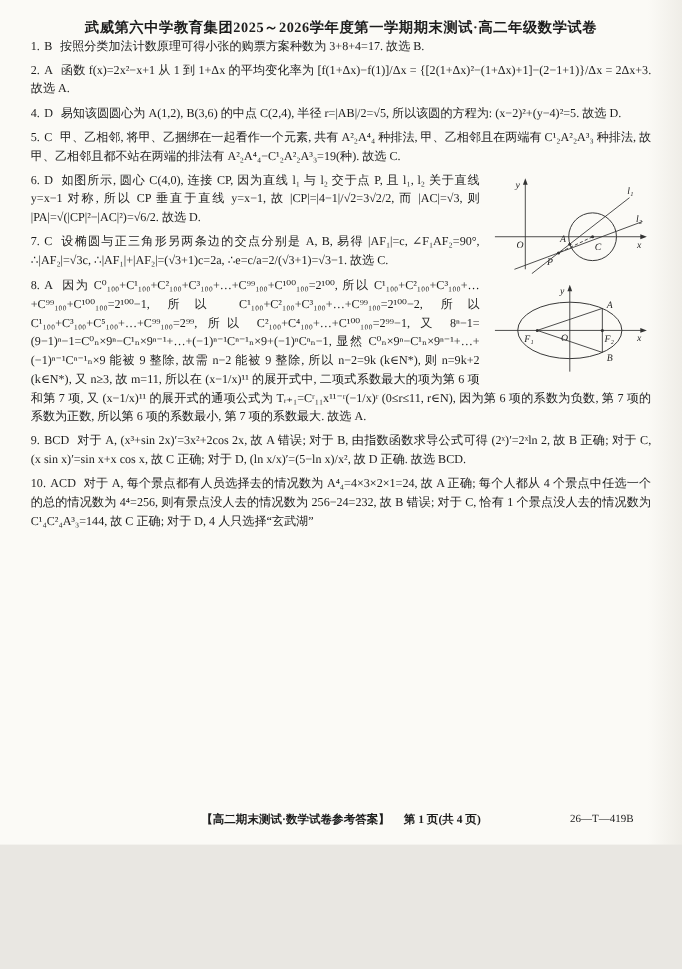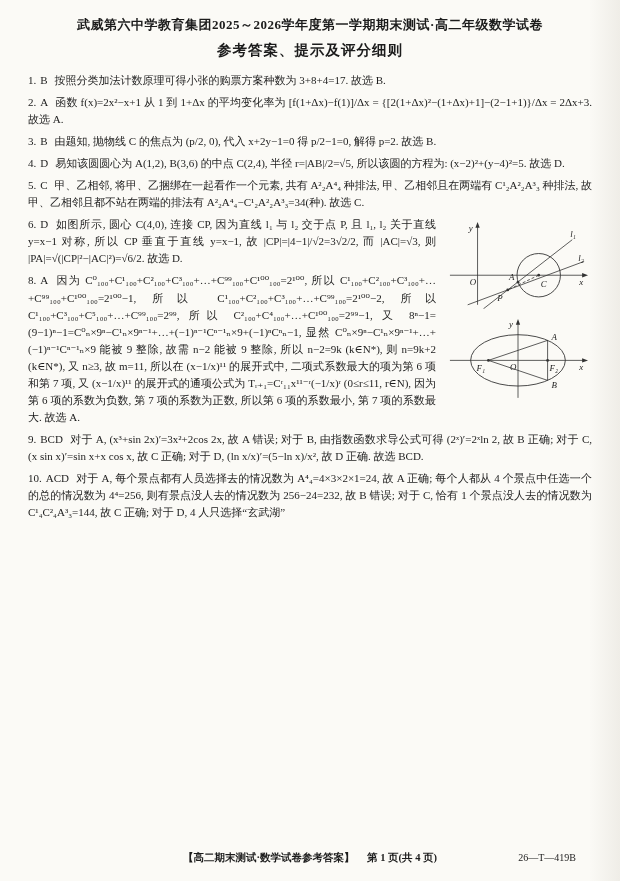--- a/index.html
+++ b/index.html
@@ -4,21 +4,21 @@
 <style>
   html, body {
     margin: 0;
     padding: 0;
     background: #e9e7e2;
     font-family: "Liberation Serif", "DejaVu Serif", serif;
   }
   .page {
     position: relative;
     width: 620px;
-    height: 881px;
+    height: 768px;
     margin: 0 auto;
     background: linear-gradient(90deg, #fbfaf6 0%, #fbfaf6 95%, #efede7 100%);
     color: #1c1c1c;
     overflow: hidden;
     box-sizing: border-box;
   }
   .content {
     padding: 16px 28px 0 28px;
   }
   .title1 {
@@ -92,42 +92,38 @@
     font-size: 10px;
   }
 </style>
 </head>
 <body>
 
 <div class="page">
   <div class="content">
 
     <h1 class="title1">武威第六中学教育集团2025～2026学年度第一学期期末测试·高二年级数学试卷</h1>
-    <h2 class="title2">参考答案、提示及评分细则</h2>
 
     <div class="answers">
 
       <p class="ans">
         <span class="num">1.</span><span class="choice">B</span><span class="body">按照分类加法计数原理可得小张的购票方案种数为 3+8+4=17. 故选 B.</span>
       </p>
 
       <p class="ans">
         <span class="num">2.</span><span class="choice">A</span><span class="body">函数 f(x)=2x²−x+1 从 1 到 1+Δx 的平均变化率为 [f(1+Δx)−f(1)]/Δx = {[2(1+Δx)²−(1+Δx)+1]−(2−1+1)}/Δx = 2Δx+3. 故选 A.</span>
       </p>
 
-      <p class="ans">
-        <span class="num">3.</span><span class="choice">B</span><span class="body">由题知, 抛物线 C 的焦点为 (p/2, 0), 代入 x+2y−1=0 得 p/2−1=0, 解得 p=2. 故选 B.</span>
-      </p>
 
       <p class="ans">
         <span class="num">4.</span><span class="choice">D</span><span class="body">易知该圆圆心为 A(1,2), B(3,6) 的中点 C(2,4), 半径 r=|AB|/2=√5, 所以该圆的方程为: (x−2)²+(y−4)²=5. 故选 D.</span>
       </p>
 
       <p class="ans">
-        <span class="num">5.</span><span class="choice">C</span><span class="body">甲、乙相邻, 将甲、乙捆绑在一起看作一个元素, 共有 A²₂A⁴₄ 种排法, 甲、乙相邻且在两端有 C¹₂A²₂A³₃ 种排法, 故甲、乙相邻且都不站在两端的排法有 A²₂A⁴₄−C¹₂A²₂A³₃=34(种). 故选 C.</span>
+        <span class="num">5.</span><span class="choice">C</span><span class="body">甲、乙相邻, 将甲、乙捆绑在一起看作一个元素, 共有 A²₂A⁴₄ 种排法, 甲、乙相邻且在两端有 C¹₂A²₂A³₃ 种排法, 故甲、乙相邻且都不站在两端的排法有 A²₂A⁴₄−C¹₂A²₂A³₃=19(种). 故选 C.</span>
       </p>
 
       <div class="figcol">
 
         <div class="fig">
           <svg viewBox="0 0 150 92" xmlns="http://www.w3.org/2000/svg">
 
             <line x1="34" y1="8" x2="34" y2="88" stroke="#333" stroke-width="0.8"></line>
             <polygon points="34,4 31.8,10 36.2,10" fill="#333"></polygon>
             <line x1="6" y1="58" x2="142" y2="58" stroke="#333" stroke-width="0.8"></line>
@@ -181,20 +177,23 @@
             <text x="109" y="74">B</text>
           </svg>
         </div>
 
       </div>
 
       <p class="ans">
         <span class="num">6.</span><span class="choice">D</span><span class="body">如图所示, 圆心 C(4,0), 连接 CP, 因为直线 l₁ 与 l₂ 交于点 P, 且 l₁, l₂ 关于直线 y=x−1 对称, 所以 CP 垂直于直线 y=x−1, 故 |CP|=|4−1|/√2=3√2/2, 而 |AC|=√3, 则 |PA|=√(|CP|²−|AC|²)=√6/2. 故选 D.</span>
       </p>
 
+      <p class="ans">
+        <span class="num">7.</span><span class="choice">C</span><span class="body">设椭圆与正三角形另两条边的交点分别是 A, B, 易得 |AF₁|=c, ∠F₁AF₂=90°, ∴|AF₂|=√3c, ∴|AF₁|+|AF₂|=(√3+1)c=2a, ∴e=c/a=2/(√3+1)=√3−1. 故选 C.</span>
+      </p>
 
       <p class="ans">
         <span class="num">8.</span><span class="choice">A</span><span class="body">因为 C⁰₁₀₀+C¹₁₀₀+C²₁₀₀+C³₁₀₀+…+C⁹⁹₁₀₀+C¹⁰⁰₁₀₀=2¹⁰⁰, 所以 C¹₁₀₀+C²₁₀₀+C³₁₀₀+…+C⁹⁹₁₀₀+C¹⁰⁰₁₀₀=2¹⁰⁰−1, 所以 C¹₁₀₀+C²₁₀₀+C³₁₀₀+…+C⁹⁹₁₀₀=2¹⁰⁰−2, 所以 C¹₁₀₀+C³₁₀₀+C⁵₁₀₀+…+C⁹⁹₁₀₀=2⁹⁹, 所以 C²₁₀₀+C⁴₁₀₀+…+C¹⁰⁰₁₀₀=2⁹⁹−1, 又 8ⁿ−1=(9−1)ⁿ−1=C⁰ₙ×9ⁿ−C¹ₙ×9ⁿ⁻¹+…+(−1)ⁿ⁻¹Cⁿ⁻¹ₙ×9+(−1)ⁿCⁿₙ−1, 显然 C⁰ₙ×9ⁿ−C¹ₙ×9ⁿ⁻¹+…+(−1)ⁿ⁻¹Cⁿ⁻¹ₙ×9 能被 9 整除, 故需 n−2 能被 9 整除, 所以 n−2=9k (k∈N*), 则 n=9k+2 (k∈N*), 又 n≥3, 故 m=11, 所以在 (x−1/x)¹¹ 的展开式中, 二项式系数最大的项为第 6 项和第 7 项, 又 (x−1/x)¹¹ 的展开式的通项公式为 Tᵣ₊₁=Cʳ₁₁x¹¹⁻ʳ(−1/x)ʳ (0≤r≤11, r∈N), 因为第 6 项的系数为负数, 第 7 项的系数为正数, 所以第 6 项的系数最小, 第 7 项的系数最大. 故选 A.</span>
       </p>
 
       <p class="ans">
         <span class="num">9.</span><span class="choice">BCD</span><span class="body">对于 A, (x³+sin 2x)′=3x²+2cos 2x, 故 A 错误; 对于 B, 由指数函数求导公式可得 (2ˣ)′=2ˣln 2, 故 B 正确; 对于 C, (x sin x)′=sin x+x cos x, 故 C 正确; 对于 D, (ln x/x)′=(5−ln x)/x², 故 D 正确. 故选 BCD.</span>
       </p>
 
       <p class="ans">

